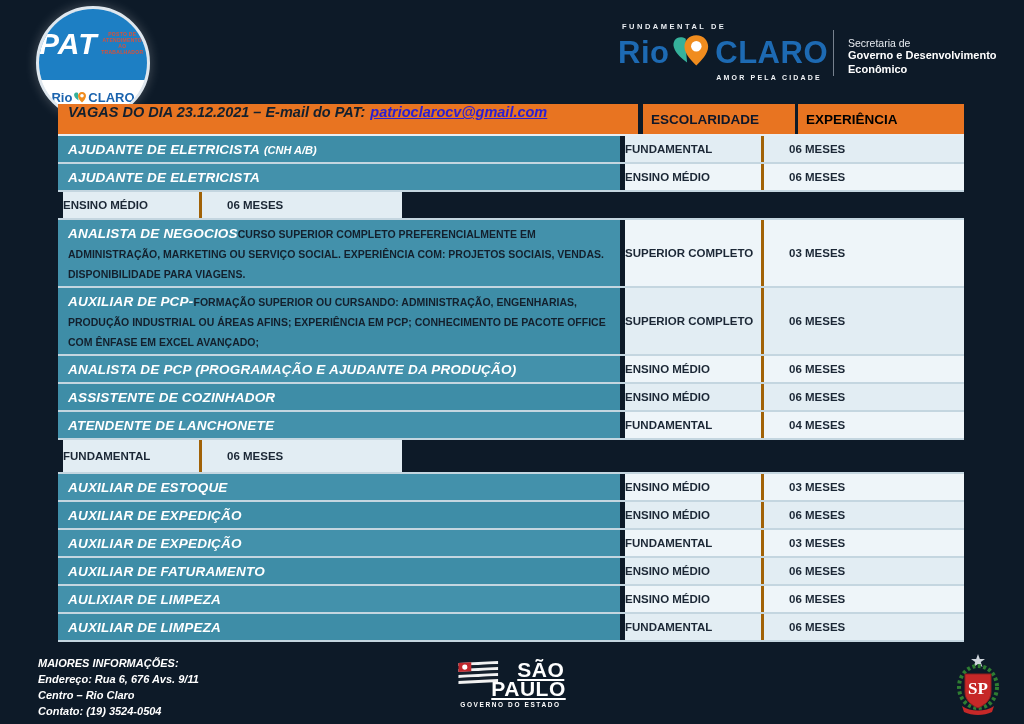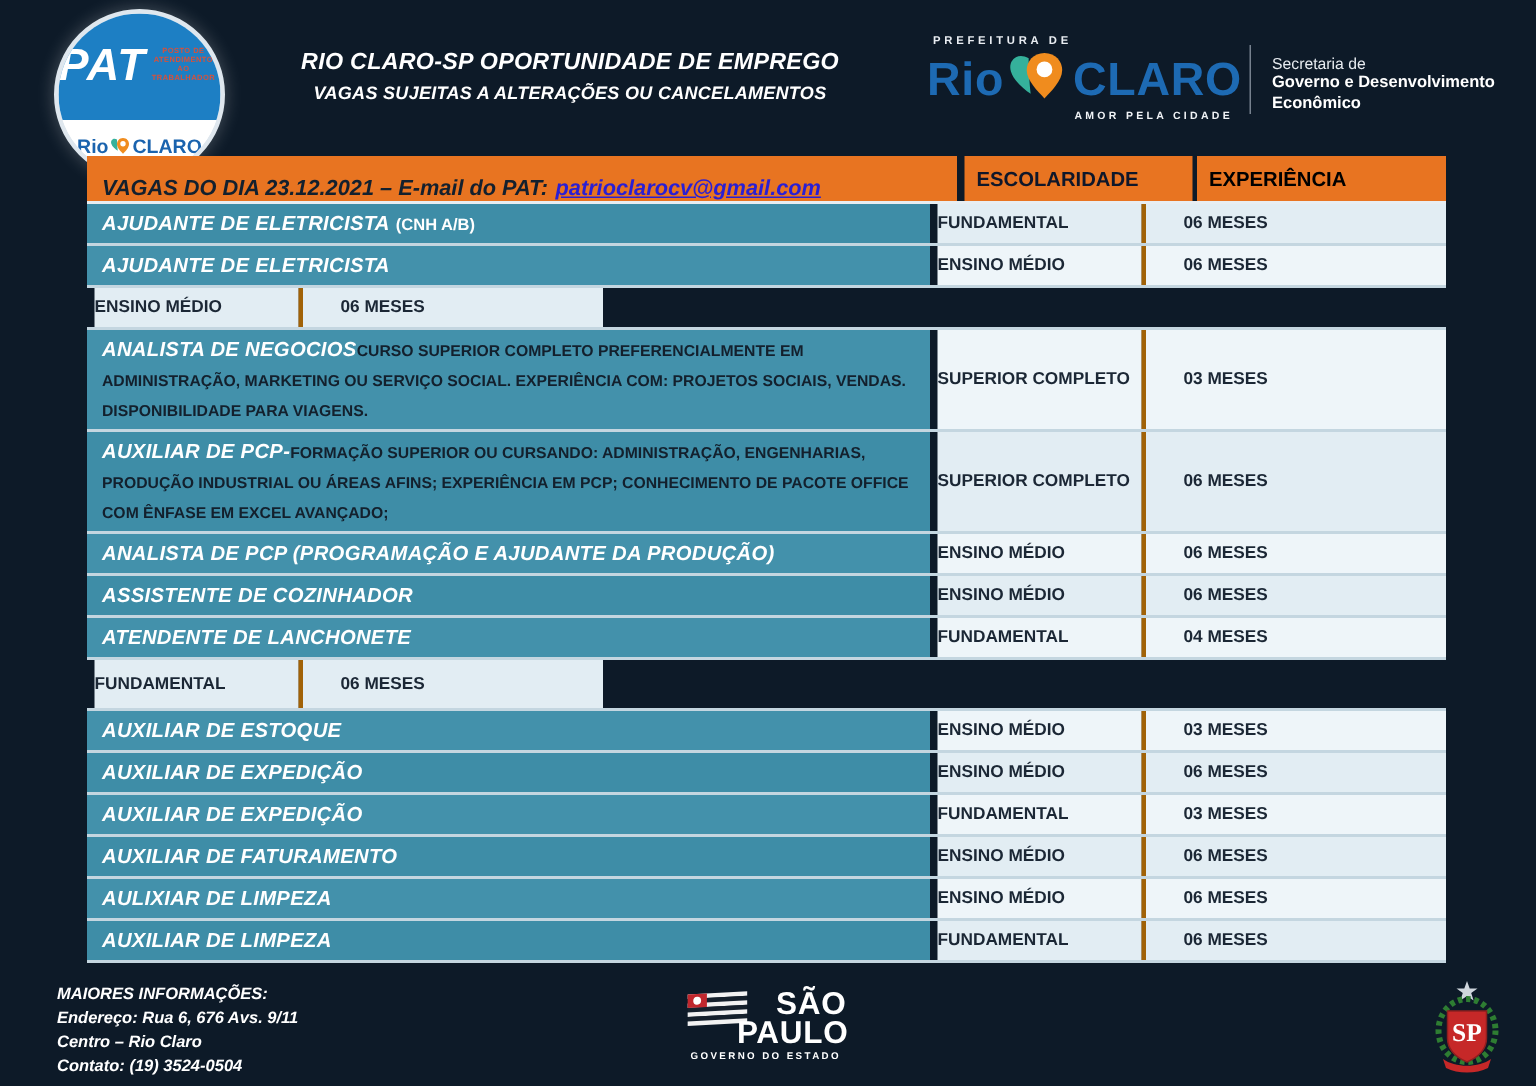--- a/index.html
+++ b/index.html
@@ -30,41 +30,41 @@
 
   .hdr-divider{position:absolute;left:833px;top:30px;width:1px;height:46px;background:rgba(205,215,225,0.55);}
 
   .secretariat{position:absolute;left:848px;top:37px;color:#e7ebf0;}
   .sec-1{font-size:10.5px;font-weight:normal;}
   .sec-2,.sec-3{font-size:11px;font-weight:bold;color:#fff;line-height:1.25;}
 
   
   .jobs-table{position:absolute;left:58px;top:104px;width:906px;}
   .thead{display:flex;background:#e87421;min-height:30px;border-bottom:2px solid #e8eef2;}
-  .th-title{flex:1;display:flex;align-items:flex-end;padding:0 10px;color:#13202e;font-weight:bold;font-style:italic;font-size:14.5px;white-space:nowrap;}
+  .th-title{flex:1;display:flex;align-items:flex-start;padding:0 10px;color:#13202e;font-weight:bold;font-style:italic;font-size:14.5px;white-space:nowrap;}
   .th-title a{color:#2a1fd4;text-decoration:underline;margin-left:5px;}
   .th-esc{width:136px;border-left:5px solid #0d1a28;display:flex;align-items:center;padding:0 8px;color:#0f172a;font-weight:bold;font-size:13.5px;margin-left:32px;}
   .th-exp{width:150px;border-left:3px solid #0d1a28;display:flex;align-items:center;padding:0 8px;color:#000000;font-weight:bold;font-size:13.5px;}
 
   .trow{display:flex;border-bottom:2px solid #c4d6e0;min-height:26px;}
   .trow.tall{min-height:32px;}
   .cell-job{flex:1;background:#3e8da7;display:flex;flex-direction:column;justify-content:center;padding:3px 10px;}
   .trow.alt .cell-job{background:#4391ab;}
   .job-text{line-height:1.25;}
   .job-title{color:#fff;font-style:italic;font-weight:bold;font-size:13.5px;letter-spacing:0.2px;}
-  .job-suffix{color:#fff;font-weight:bold;font-size:11px;margin-left:4px;}
+  .job-suffix{color:#fff;font-style:italic;font-weight:bold;font-size:11px;margin-left:4px;}
   .job-detail{color:#13202d;font-weight:bold;font-size:10.5px;}
   .cell-esc{width:136px;background:#e2edf3;border-left:5px solid #0d1a28;display:flex;align-items:center;padding:2px 0;color:#1b2735;font-weight:bold;font-size:11.5px;line-height:1.3;}
   .cell-exp{width:150px;background:#e2edf3;border-left:3px solid #a16207;display:flex;align-items:center;padding:2px 25px;color:#1b2735;font-weight:bold;font-size:11.5px;}
   .trow.alt .cell-esc,.trow.alt .cell-exp{background:#eef5f9;}
 
   
   .footer-info{position:absolute;left:38px;top:656px;color:#fff;font-style:italic;font-weight:bold;font-size:11px;line-height:1.45;}
   .sp-gov{position:absolute;left:50%;top:660px;transform:translateX(-50%);display:flex;flex-direction:column;align-items:center;color:#fff;}
-  .sp-gov-top{display:flex;align-items:flex-start;gap:19px;}
+  .sp-gov-top{display:flex;align-items:flex-start;gap:19px;text-decoration:underline;}
   .sp-words{display:flex;flex-direction:column;line-height:0.92;font-weight:bold;font-size:21px;letter-spacing:0.5px;}
   .sp-words .w2{margin-left:-26px;}
   .sp-gov-sub{font-size:6.5px;font-weight:bold;letter-spacing:1.6px;margin-top:2px;align-self:flex-start;margin-left:2px;}
   .sp-seal{position:absolute;left:952px;top:654px;}
 </style>
 </head>
 <body>
 
 <div class="page">
 
@@ -83,27 +83,23 @@
           <path d="M5 2 C2.5 0.5 0.5 2.5 1.2 4.8 C1.8 6.8 4 8.5 5.5 9.5 C5.2 6.5 5 4 5 2 Z" fill="#35b19b"></path>
           <path d="M9 1 C6.5 1 5 3 5 5 C5 7.5 7.5 10 9 11.5 C10.5 10 13 7.5 13 5 C13 3 11.5 1 9 1 Z" fill="#f08c1e"></path>
           <circle cx="9" cy="4.8" r="1.8" fill="#fff"></circle>
         </svg>
         <span>CLARO</span>
       </div>
       <div class="pat-mini-tag">AMOR PELA CIDADE</div>
     </div>
   </div>
 
-  <div class="main-title">
-    <div class="t1">RIO CLARO-SP OPORTUNIDADE DE EMPREGO</div>
-    <div class="t2">VAGAS SUJEITAS A ALTERAÇÕES OU CANCELAMENTOS</div>
-  </div>
 
   <div class="pref-logo">
-    <div class="pref-over">PREFEITURA DE</div>
+    <div class="pref-over">FUNDAMENTAL DE</div>
     <div class="pref-row">
       <span class="pref-rio">Rio</span>
       <svg class="pref-pin" width="50" height="42" viewBox="0 0 50 42">
         <path d="M18 6 C9 1 2 8 4.5 16 C6.5 23 14 29 19.5 33 C18.5 23 18 13 18 6 Z" fill="#35b19b"></path>
         <path d="M30 2 C21.5 2 16.5 8.5 16.5 15 C16.5 23 25 31.5 30 36.5 C35 31.5 43.5 23 43.5 15 C43.5 8.5 38.5 2 30 2 Z" fill="#f08c1e"></path>
         <circle cx="30" cy="14.5" r="6" fill="#fff"></circle>
       </svg>
       <span class="pref-claro">CLARO</span>
     </div>
     <div class="pref-tag">AMOR PELA CIDADE</div>

